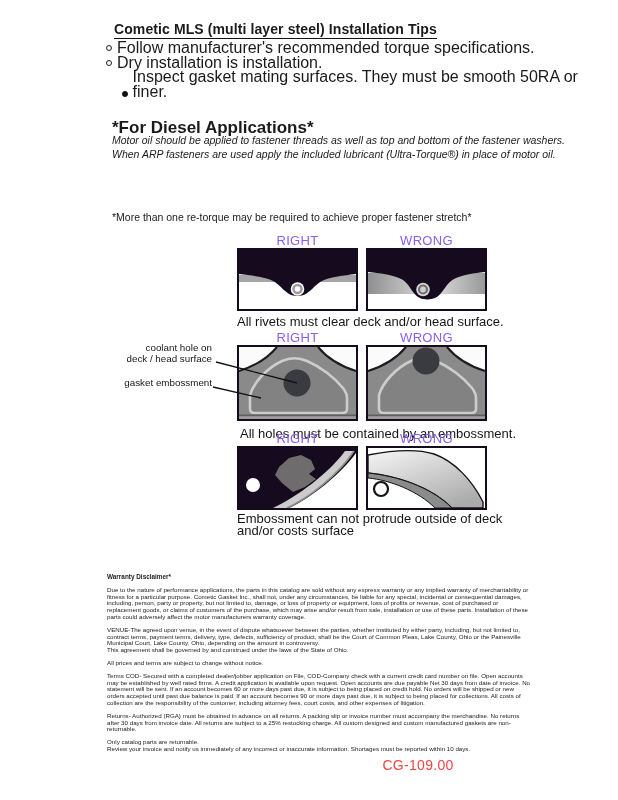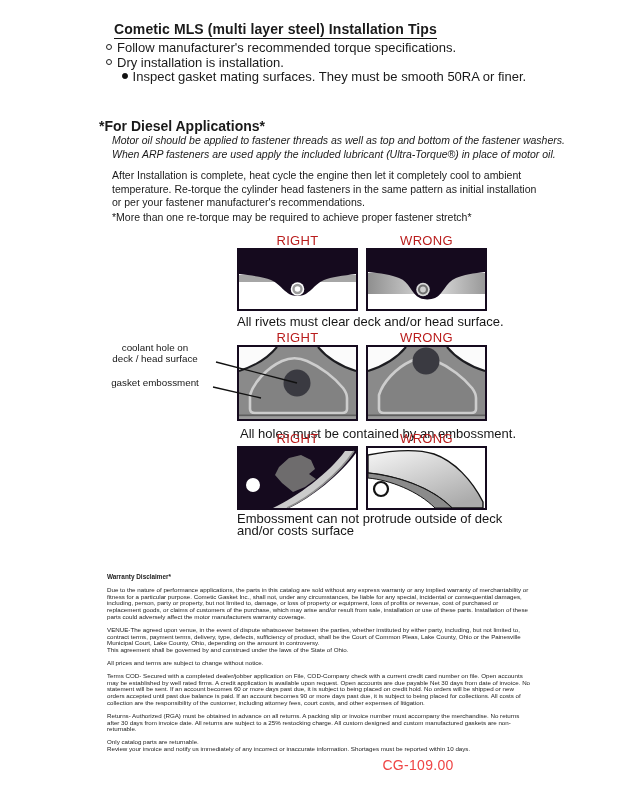--- a/index.html
+++ b/index.html
@@ -7,51 +7,51 @@
     position:relative;width:618px;height:784px;background:#ffffff;
     font-family:"Liberation Sans","DejaVu Sans",sans-serif;color:#1a1a1a;overflow:hidden;
   }
   .abs{position:absolute;}
   .pre{white-space:pre-line;}
 
   .title{
     left:114px;top:21px;font-size:14px;font-weight:bold;
     border-bottom:1.6px solid #111;padding-bottom:1px;letter-spacing:.1px;
   }
-  .tips{left:106px;top:41px;width:505px;font-size:13px;line-height:14.5px;}
+  .tips{left:106px;top:41px;width:505px;font-size:16px;line-height:14.5px;}
   .tip-row{display:flex;align-items:baseline;}
   .tip-row .marker{
     flex:0 0 auto;width:4px;height:4px;border:1px solid #222;border-radius:50%;
     margin-right:5px;position:relative;top:-2px;
   }
-  .tip-sub{padding-left:16px;}
+  .tip-sub{padding-left:16px;align-items:flex-end;}
   .tip-sub .marker{background:#111;border-color:#111;width:3.6px;height:3.6px;}
 
-  .diesel-heading{left:99px;top:118px;font-size:14px;font-weight:bold;}
+  .diesel-heading{left:112px;top:118px;font-size:17px;font-weight:bold;}
   .para{left:112px;width:480px;font-size:10.5px;line-height:13.5px;}
   .p1{top:134px;font-style:italic;}
   .p2{top:169px;}
   .note{left:112px;top:211px;font-size:10.5px;}
 
-  .rw-label{width:121px;text-align:center;font-size:13px;letter-spacing:.3px;color:#b91c1c;}
+  .rw-label{width:121px;text-align:center;font-size:13px;letter-spacing:.3px;color:#8b5cf6;}
   .col-left{left:237px;}
   .col-right{left:366px;}
   .row1-label{top:233px;}
   .row2-label{top:330px;}
   .row3-label{top:431px;}
   .diag{display:block;}
   .row1-box{top:248px;}
   .row2-box{top:345px;}
   .row3-box{top:446px;}
   .caption{font-size:13px;color:#161616;}
   .cap1{left:237px;top:314px;}
   .cap2{left:240px;top:426px;}
   .cap3{left:237px;top:513px;line-height:11.5px;}
 
-  .callout{width:114px;text-align:center;font-size:9.8px;line-height:11px;color:#161616;}
+  .callout{width:114px;text-align:right;font-size:9.8px;line-height:11px;color:#161616;}
   .callout1{left:98px;top:342px;}
   .callout2{left:98px;top:377px;}
   .leader-overlay{left:205px;top:340px;pointer-events:none;}
 
   .disclaimer{left:107px;top:574px;width:424px;font-size:6.2px;line-height:6.8px;color:#222;}
   .disclaimer h3{font-size:6.4px;font-weight:bold;margin:0 0 6px 0;}
   .disclaimer p{margin:0 0 6px 0;}
 
   .footer-code{left:372px;top:757px;width:92px;text-align:center;font-size:14px;letter-spacing:.3px;color:#ef4444;}
 </style>
@@ -73,23 +73,20 @@
     </div>
     <div class="tip-row tip-sub">
       <span class="marker"></span>
       <span>Inspect gasket mating surfaces. They must be smooth 50RA or finer.</span>
     </div>
   </div>
 
   <div class="abs diesel-heading">*For Diesel Applications*</div>
   <div class="abs para p1 pre">Motor oil should be applied to fastener threads as well as top and bottom of the fastener washers.
 When ARP fasteners are used apply the included lubricant (Ultra-Torque®) in place of motor oil.</div>
-  <div class="abs para p2 pre">After Installation is complete, heat cycle the engine then let it completely cool to ambient
-temperature. Re-torque the cylinder head fasteners in the same pattern as initial installation
-or per your fastener manufacturer's recommendations.</div>
   <div class="abs note">*More than one re-torque may be required to achieve proper fastener stretch*</div>
 
   <div class="abs rw-label col-left row1-label">RIGHT</div>
   <div class="abs rw-label col-right row1-label">WRONG</div>
 
   <svg class="abs diag col-left row1-box" width="121" height="63" viewBox="0 0 121 63">
     <rect x="1" y="1" width="119" height="61" fill="#ffffff" stroke="#150a1e" stroke-width="2"></rect>
     <rect x="2" y="27" width="117" height="7" fill="#a6a6a6"></rect>
     <path d="M2,2 H119 V26 C106,27.5 94,29 87,32 C76,36.5 73,48 60.5,48 C48,48 45,36.5 34,32 C27,29 15,27.5 2,26 Z" fill="#150a1e"></path>
     <circle cx="60.5" cy="41" r="6.8" fill="#ffffff"></circle>

